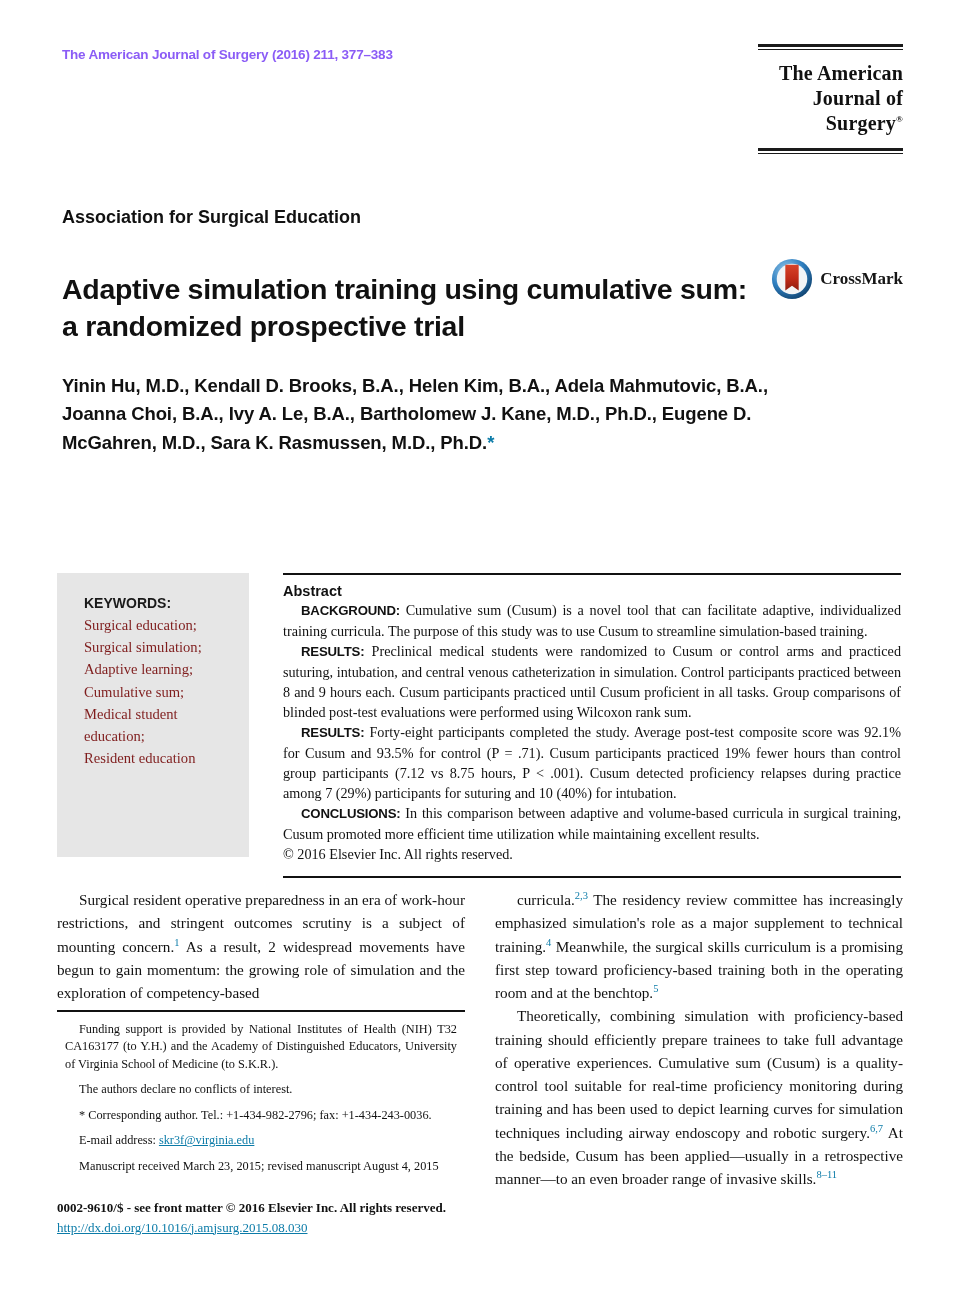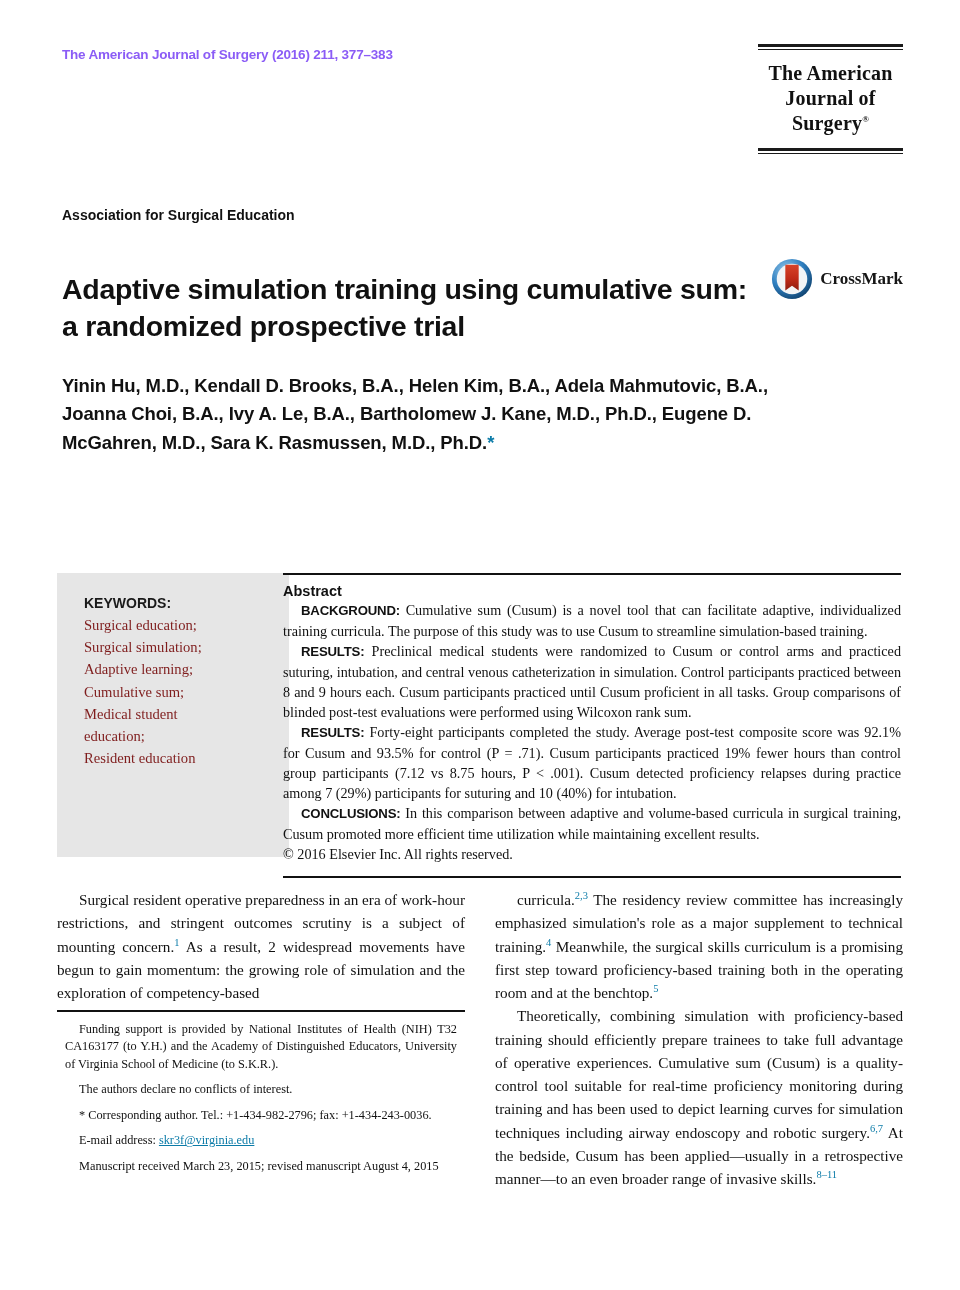--- a/index.html
+++ b/index.html
@@ -27,21 +27,21 @@
     font-family: "Liberation Sans", "DejaVu Sans", sans-serif;
     font-weight: bold;
     font-size: 13.5px;
     letter-spacing: -0.2px;
     color: #8b5cf6;
   }
   .journal-logo {
     position: absolute;
     right: 57px; top: 44px;
     width: 145px;
-    text-align: center;
+    text-align: right;
   }
   .jl-rule-top, .jl-rule-bot {
     width: 100%;
     border-top: 3px solid #1a1a1a;
     border-bottom: 1.5px solid #1a1a1a;
     height: 6px;
   }
   .jl-rule-top { margin-bottom: 11px; }
   .jl-rule-bot { margin-top: 12px; }
   .jl-name {
@@ -53,21 +53,21 @@
     letter-spacing: 0.2px;
   }
   .jl-name sup { font-size: 9px; vertical-align: super; }
 
   
   .society {
     position: absolute;
     left: 62px; top: 207px;
     font-family: "Liberation Sans", "DejaVu Sans", sans-serif;
     font-weight: bold;
-    font-size: 14px;
+    font-size: 18px;
     color: #111111;
   }
   .crossmark {
     position: absolute;
     right: 57px; top: 258px;
     display: flex; align-items: center; gap: 7px;
   }
   .cm-badge { width: 42px; height: 42px; display:block; }
   .cm-text {
     font-family: "Liberation Serif", "DejaVu Serif", serif;
@@ -109,21 +109,21 @@
     font-weight: bold;
     font-size: 14.5px;
     line-height: 1.55;
     color: #111111;
   }
 
   
   .kw-box {
     position: absolute;
     left: 57px; top: 573px;
-    width: 232px; height: 284px;
+    width: 192px; height: 284px;
     background: #e6e6e6;
   }
   .kw-inner { padding: 22px 14px 0 27px; }
   .kw-title {
     font-family: "Liberation Sans", "DejaVu Sans", sans-serif;
     font-weight: bold;
     font-size: 14px;
     color: #1a1a1a;
     margin-bottom: 3px;
   }
@@ -341,14 +341,18 @@
     <p class="fn-p">Funding support is provided by National Institutes of Health (NIH) T32 CA163177 (to Y.H.) and the Academy of Distinguished Educators, University of Virginia School of Medicine (to S.K.R.).</p>
     <p class="fn-p">The authors declare no conflicts of interest.</p>
     <p class="fn-p">* Corresponding author. Tel.: +1-434-982-2796; fax: +1-434-243-0036.</p>
     <p class="fn-p">
       <span>E-mail address:</span>
       <a class="fn-link" href="#">skr3f@virginia.edu</a>
     </p>
     <p class="fn-p">Manuscript received March 23, 2015; revised manuscript August 4, 2015</p>
   </div>
 
+  <div class="footer">
+    <div>0002-9610/$ - see front matter © 2016 Elsevier Inc. All rights reserved.</div>
+    <a class="doi" href="#">http://dx.doi.org/10.1016/j.amjsurg.2015.08.030</a>
+  </div>
 
 </div>
 
 </body></html>

